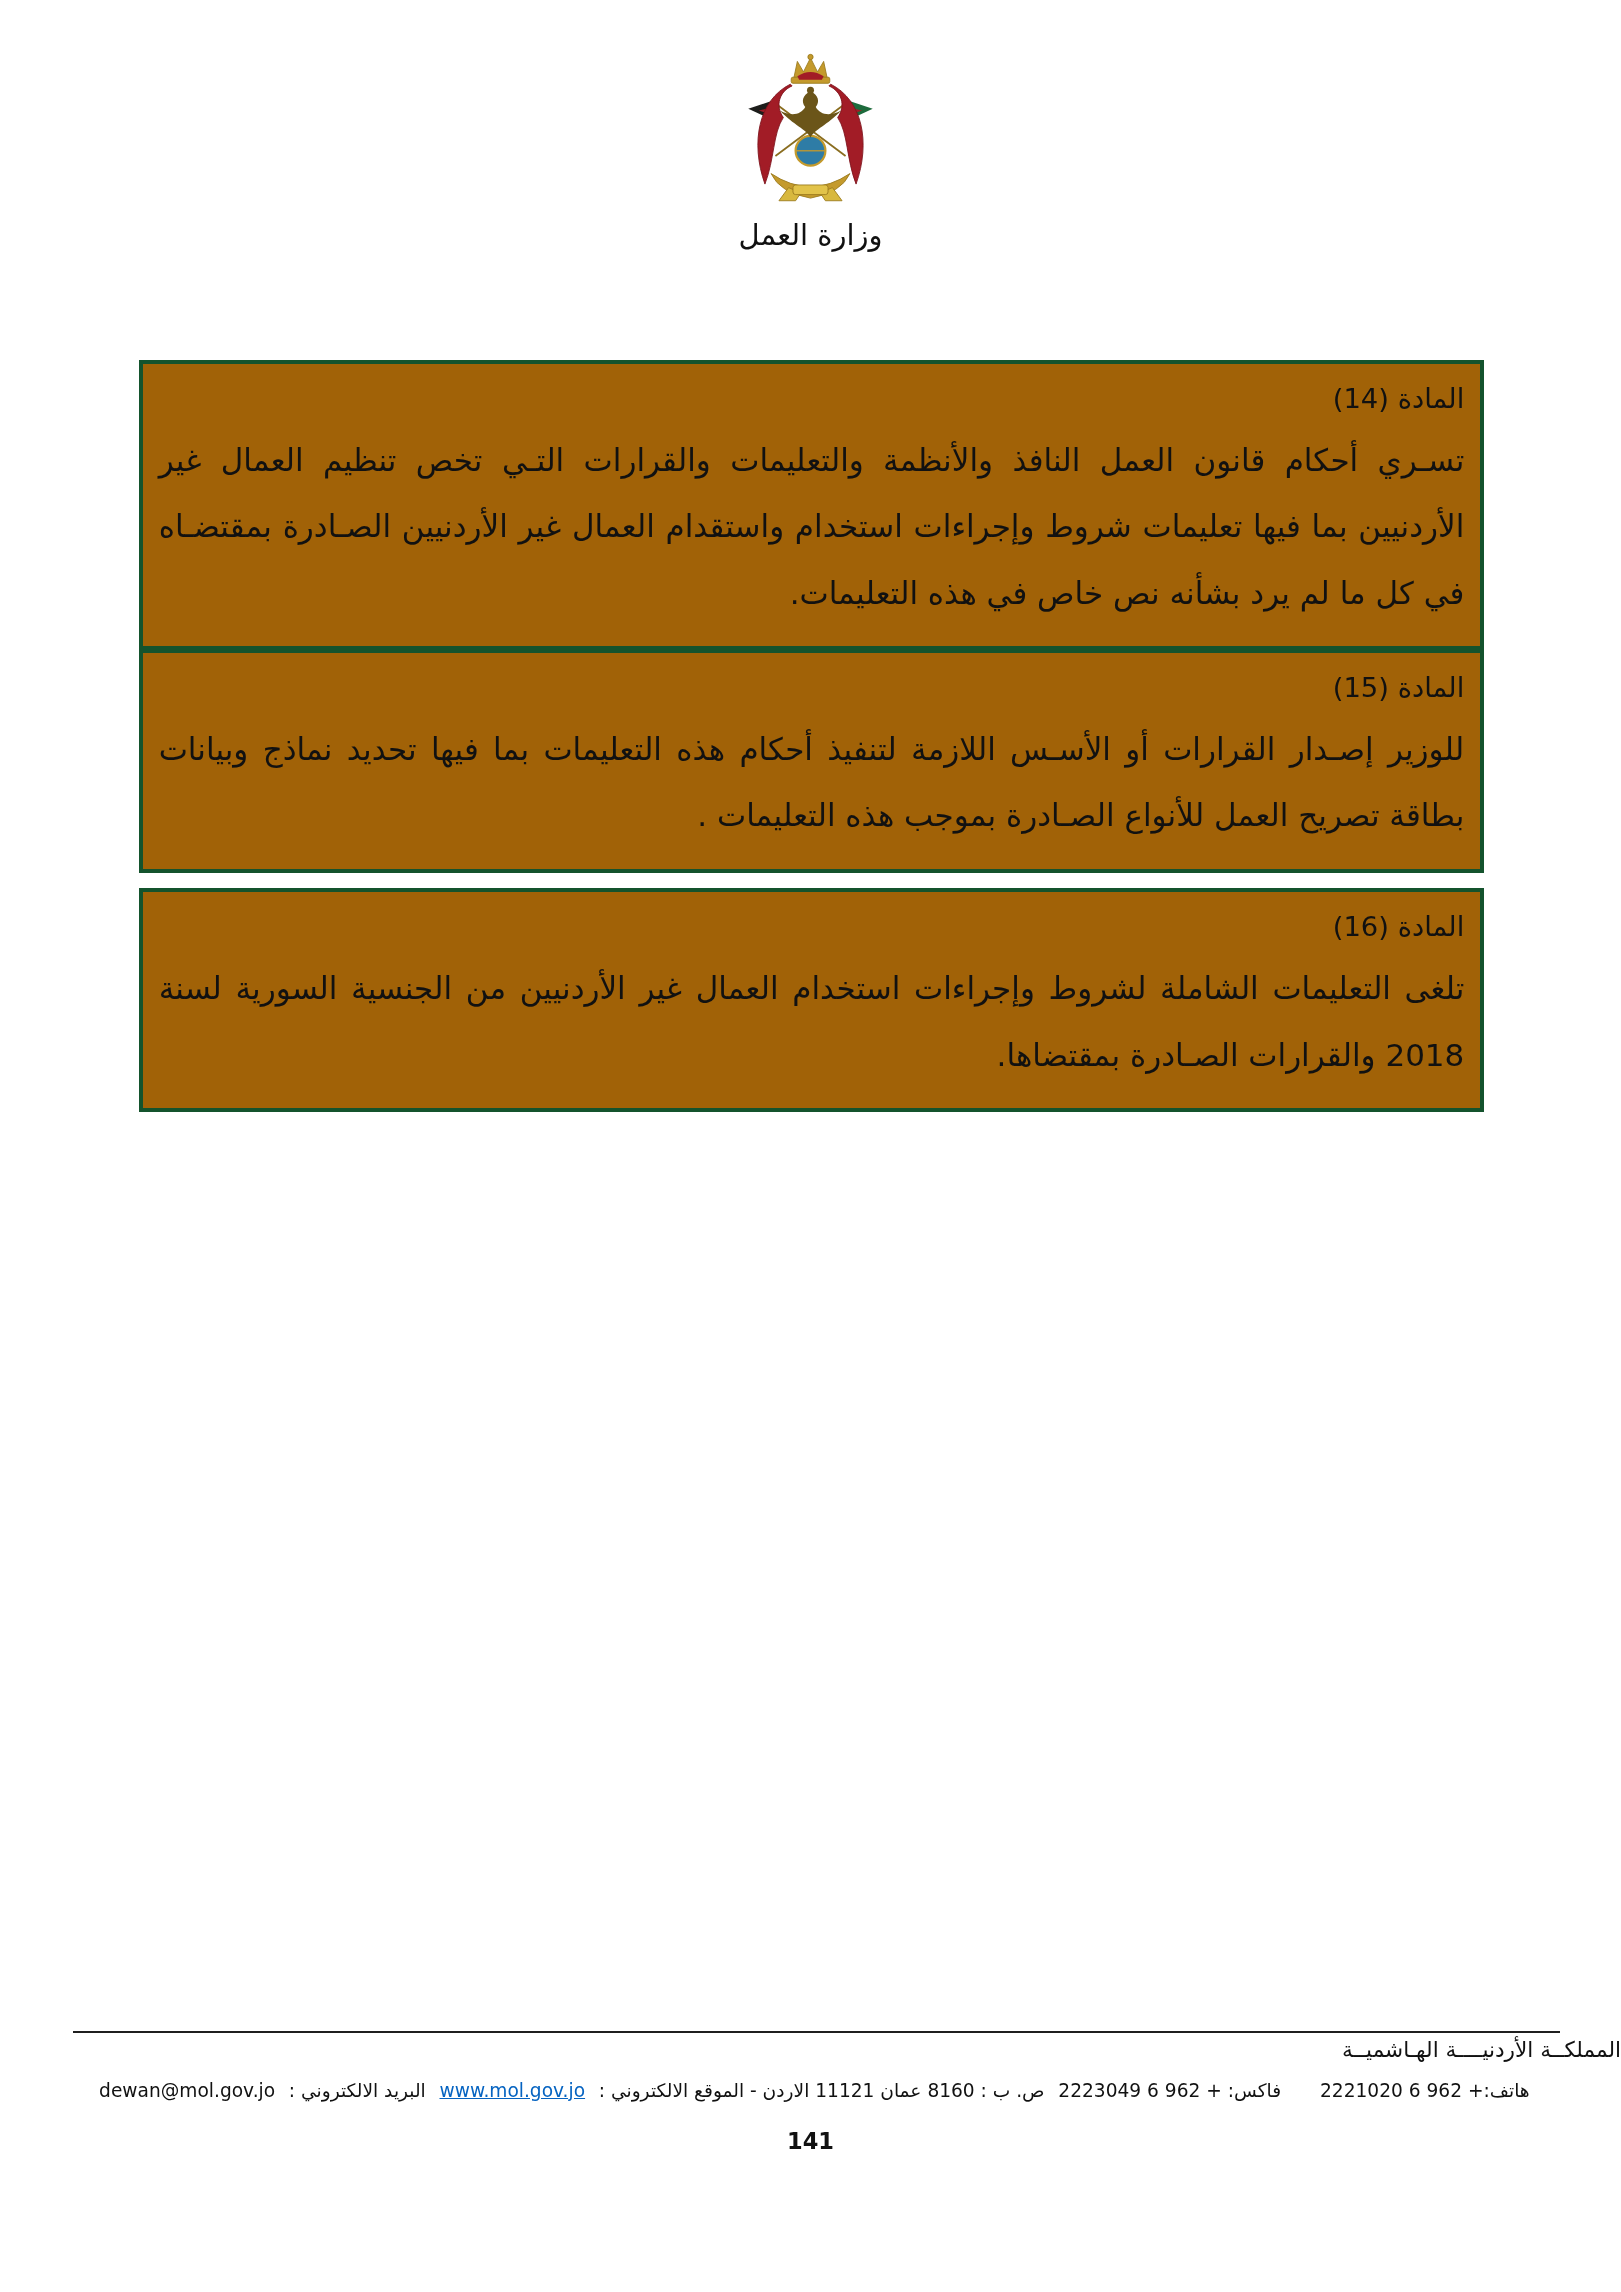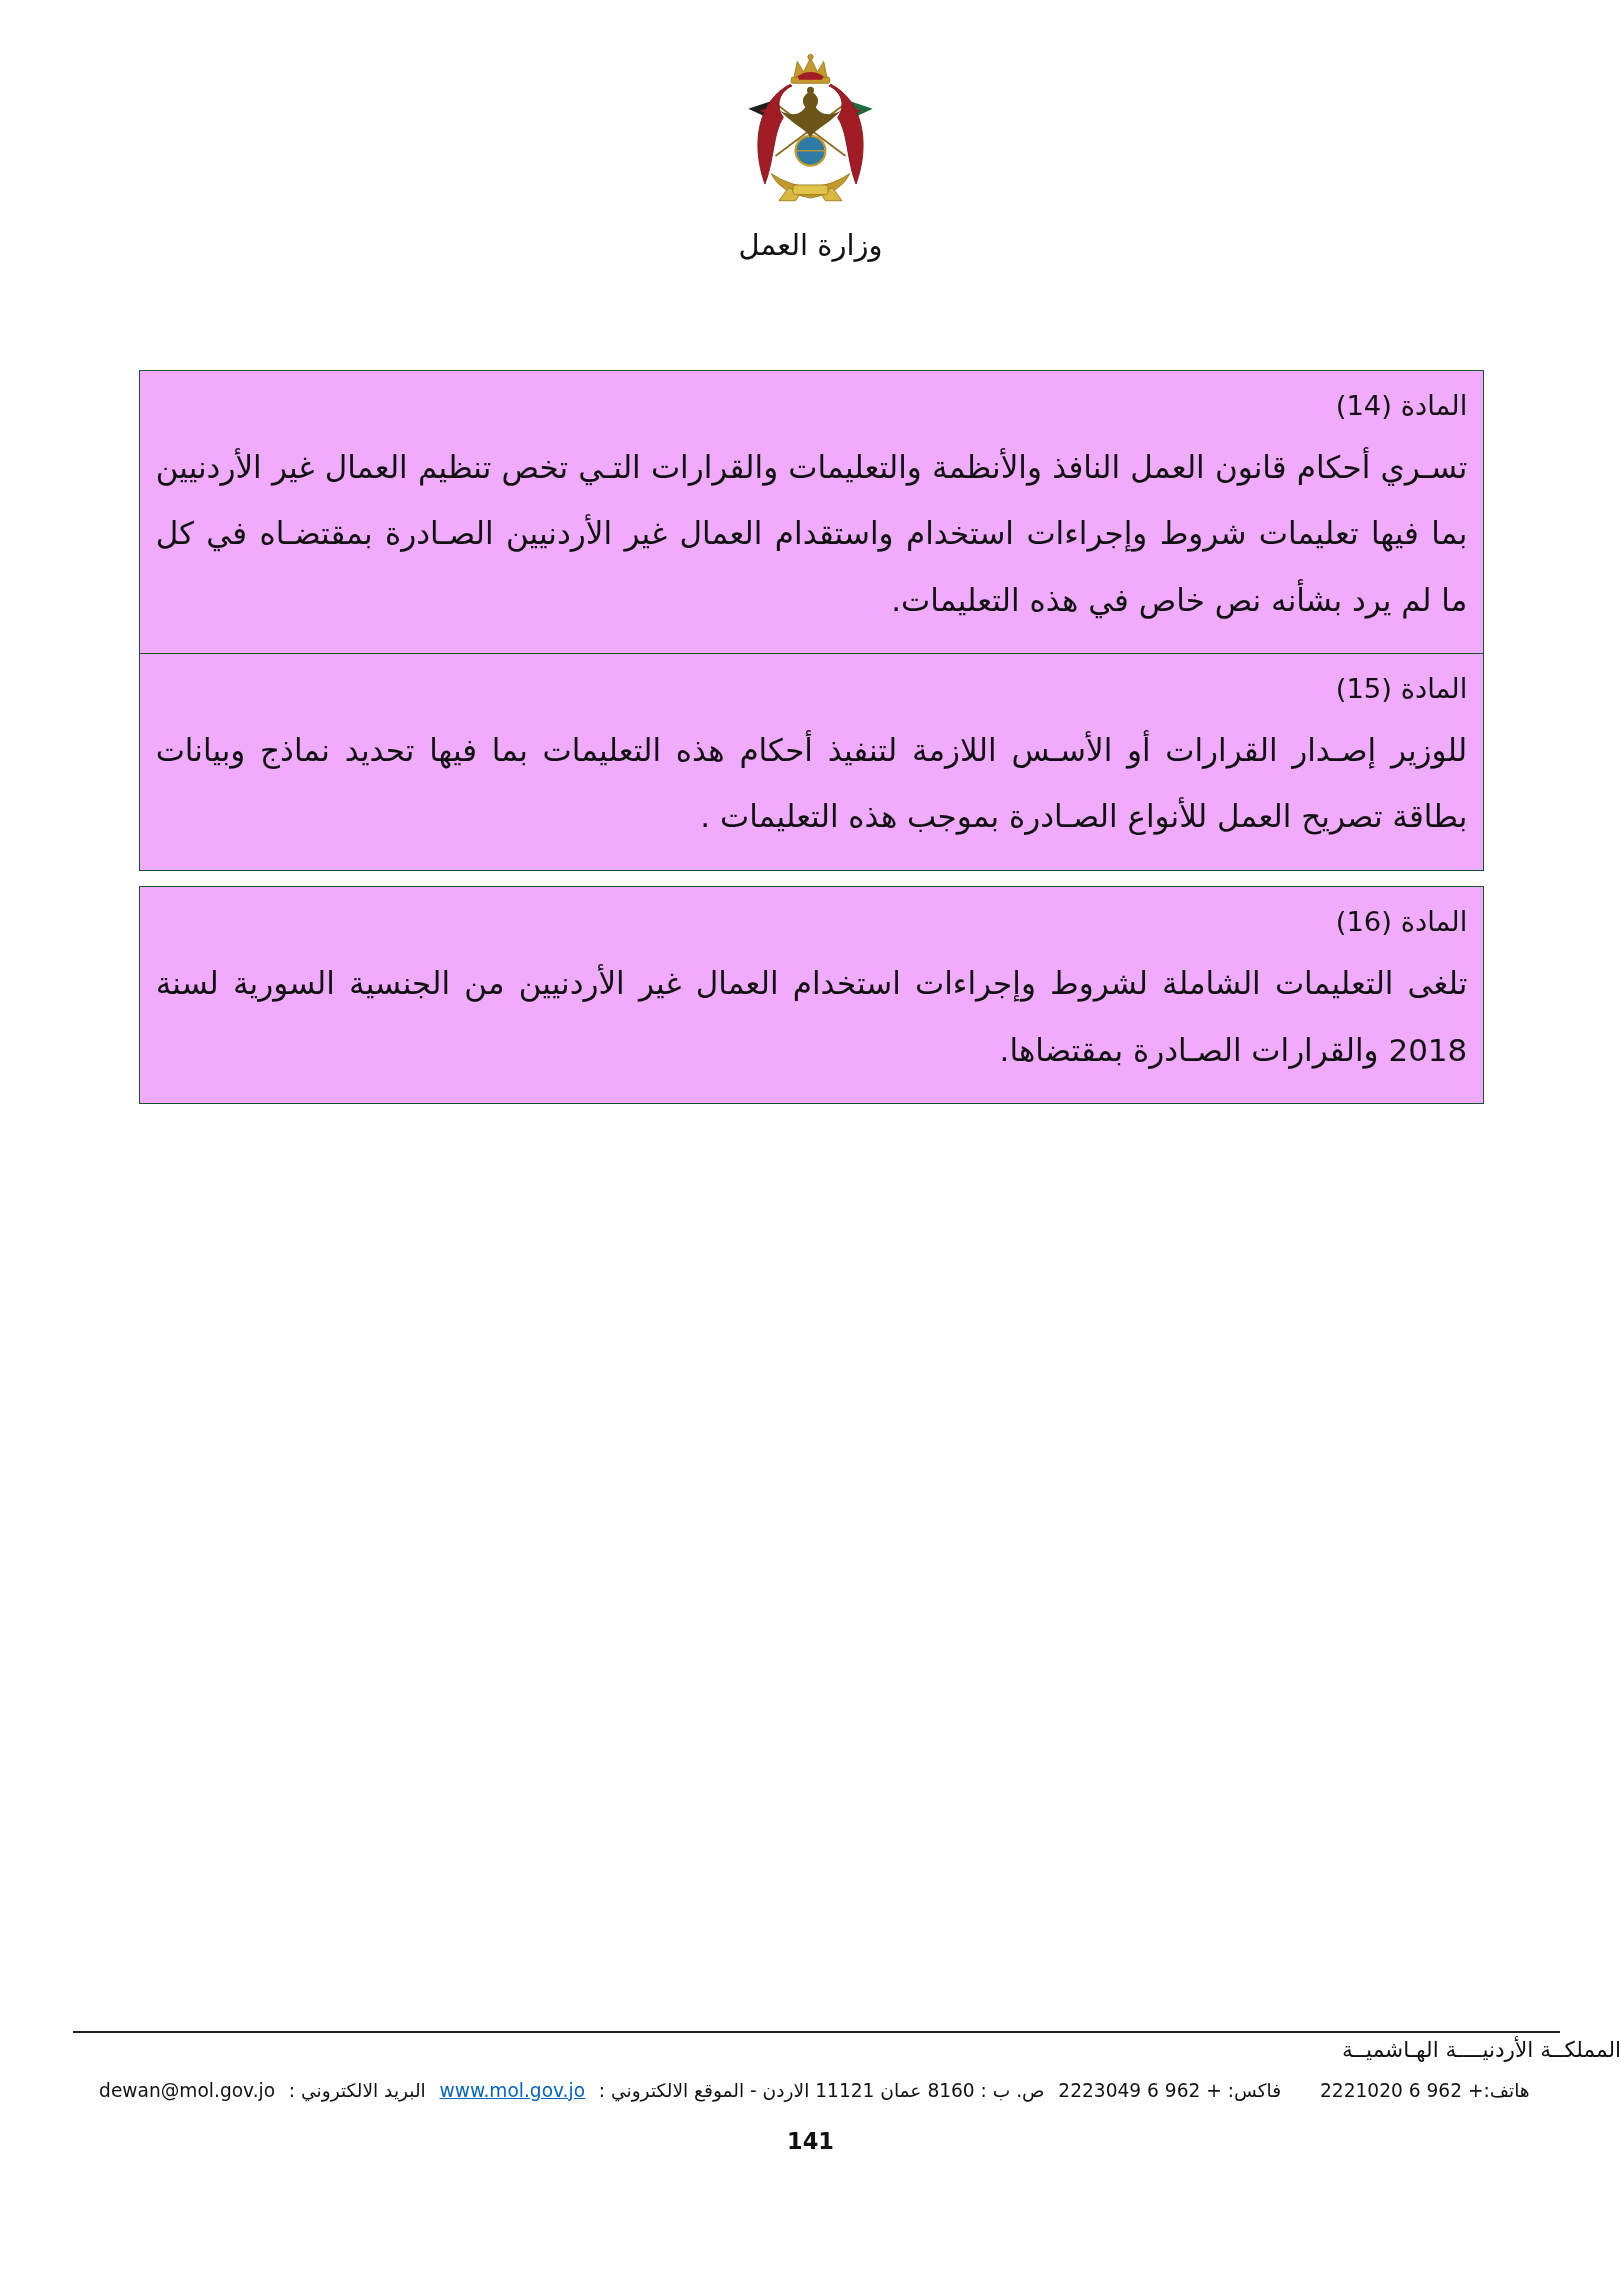--- a/index.html
+++ b/index.html
@@ -16,33 +16,33 @@
     position: relative;
     background: #ffffff;
   }
 
   
   .doc-header { padding-top: 51px; text-align: center; }
   .emblem { display: inline-block; line-height: 0; }
   .emblem svg { width: 149px; height: 161px; }
   .ministry-title {
     font-size: 29px;
-    margin-top: 12px;
+    margin-top: 2px;
     color: #111;
     direction: rtl;
   }
 
   
   .articles {
     direction: rtl;
     margin: 108px 137px 0 139px;
   }
   .article-box {
-    border: 1px solid #14532d;
-    background: #f0abfc;
+    border: 4px solid #14532d;
+    background: #a16207;
     padding: 7.8px 15.7px 19.6px 15.7px;
   }
   .article-box.adjacent { margin-top: -1px; }
   .article-box.separate { margin-top: 15.7px; }
   .article-title {
     font-weight: normal;
     font-size: 27.4px;
     text-align: right;
     line-height: 2.0;
     color: #111;

